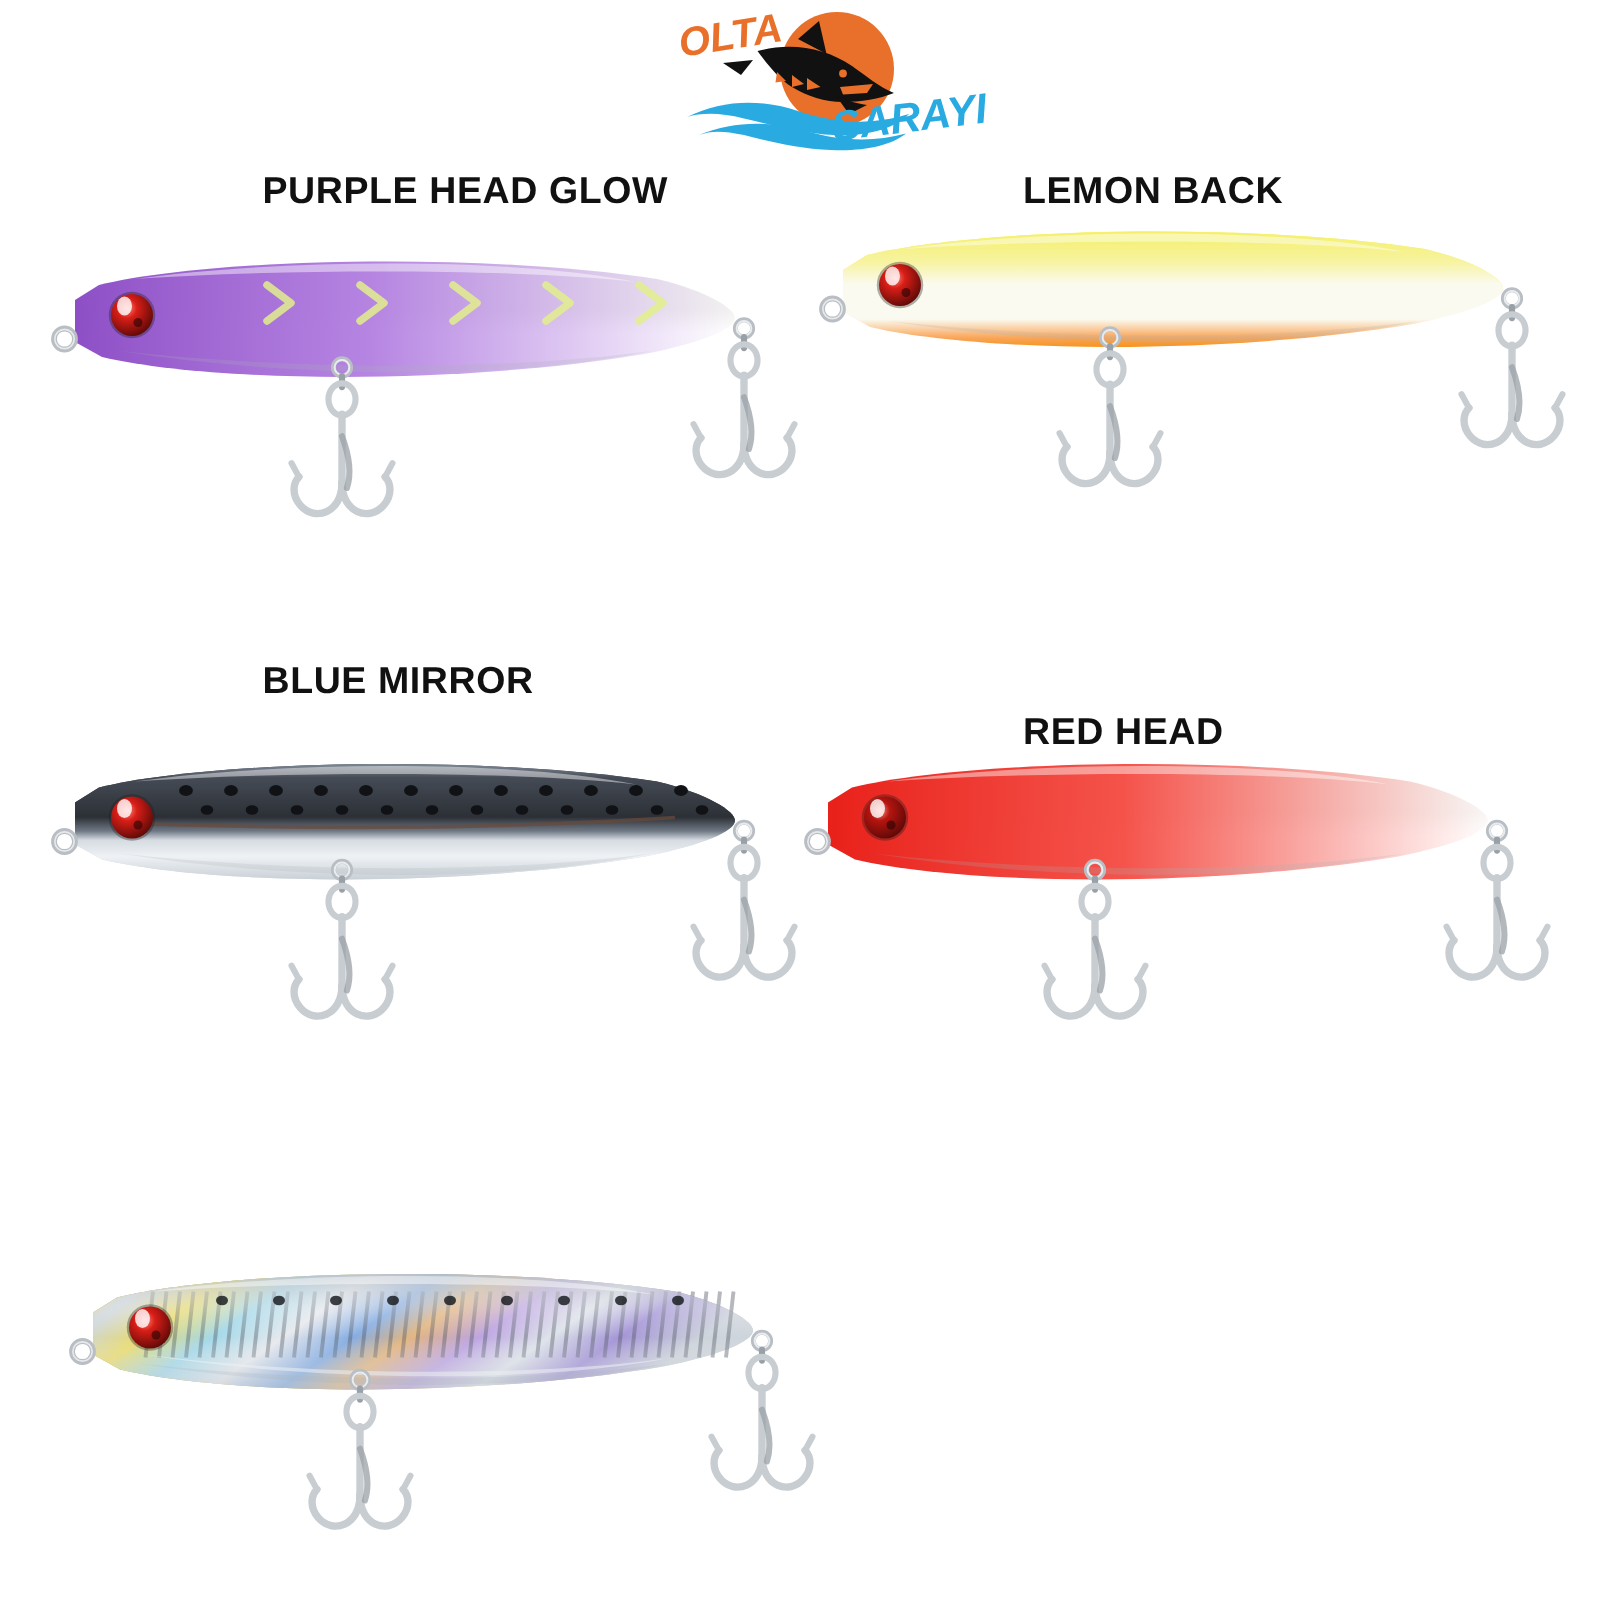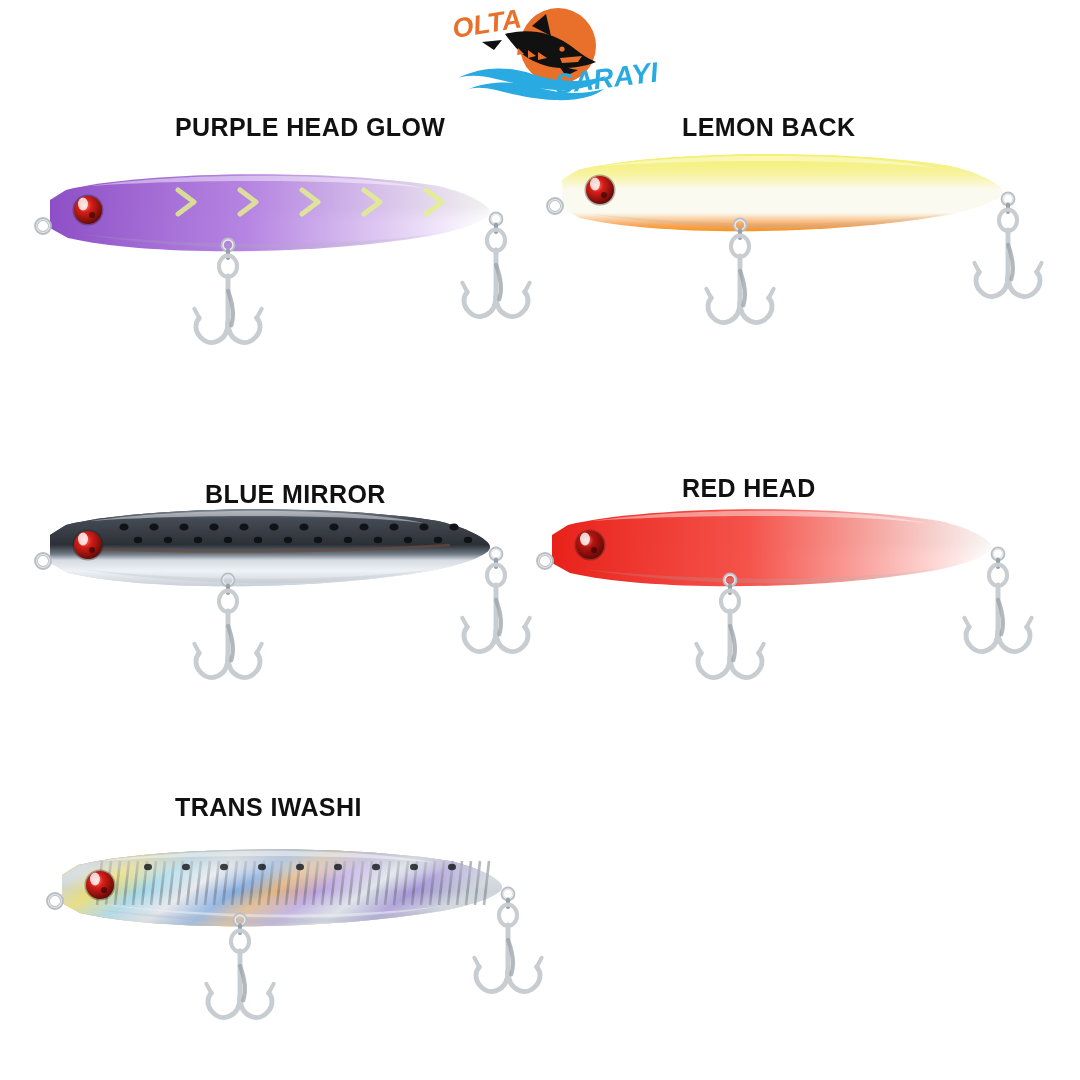--- a/index.html
+++ b/index.html
@@ -59,23 +59,22 @@
                  C184 91 166 95 144 94 C122 93 102 88 86 84
                  C72 81 64 81 56 84 Z"></path>
       </g>
       <text x="44" y="32" fill="#E8702A" font-family="'Liberation Sans', sans-serif" font-size="27" font-weight="bold" font-style="italic" transform="rotate(-9 44 32)">OLTA</text>
       <text x="146" y="88" fill="#29ABE2" font-family="'Liberation Sans', sans-serif" font-size="28" font-weight="bold" font-style="italic" transform="rotate(-7 146 88)">SARAYI</text>
     </svg>
   </div>
 
   <div class="swatch-label" style="left:175px; top:113px;">PURPLE HEAD GLOW</div>
   <div class="swatch-label" style="left:682px; top:113px;">LEMON BACK</div>
-  <div class="swatch-label" style="left:175px; top:480px;margin-left:30px;">BLUE MIRROR</div>
+  <div class="swatch-label" style="left:175px; top:440px;">BLUE MIRROR</div>
   <div class="swatch-label" style="left:682px; top:474px;">RED HEAD</div>
-  <div class="swatch-label" style="left:175px; top:793px;">TRANS IWASHI</div>
 
   <div class="lure" style="left:28px;  top:160px;">
       <svg width="490" height="200" viewBox="0 0 490 200">
     <defs>
           <linearGradient id="g0b" x1="0" y1="0" x2="0" y2="1">
       <stop offset="0%" stop-color="#F2F2F0"></stop>
       <stop offset="42%" stop-color="#F2F2F0"></stop>
       <stop offset="62%" stop-color="#FFFFFF"></stop>
       <stop offset="100%" stop-color="#FFFFFF"></stop>
     </linearGradient>

